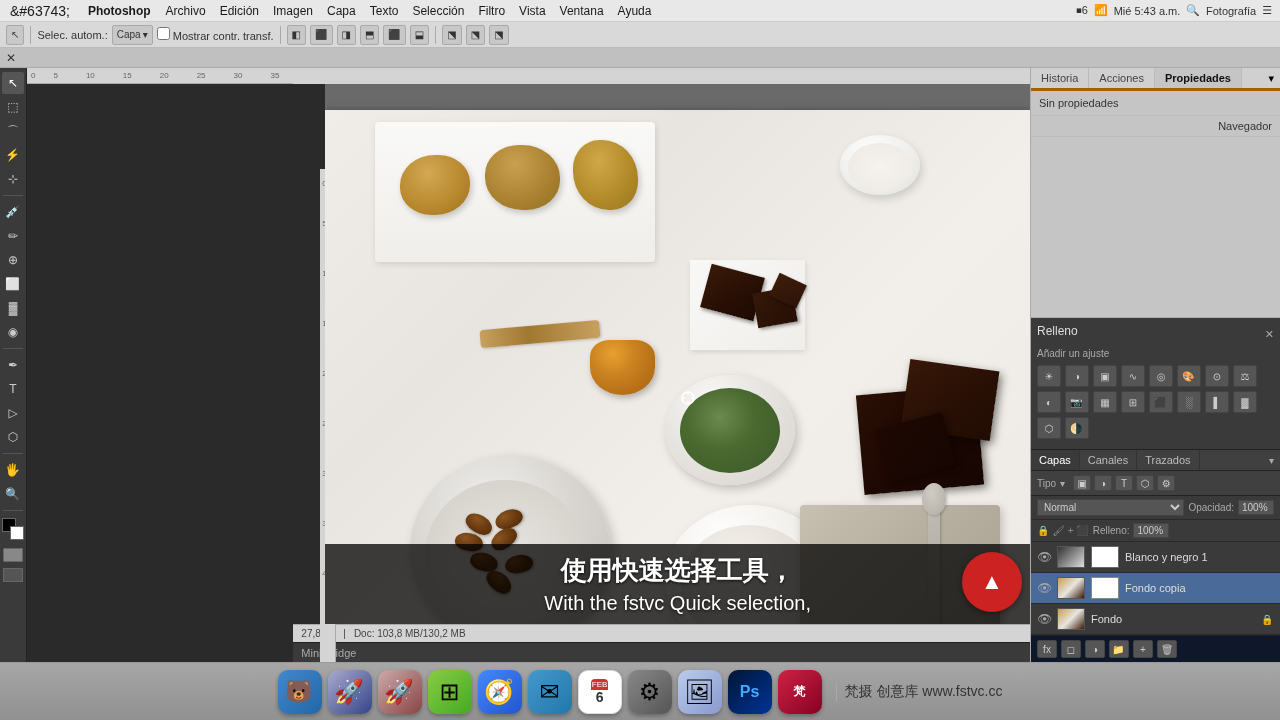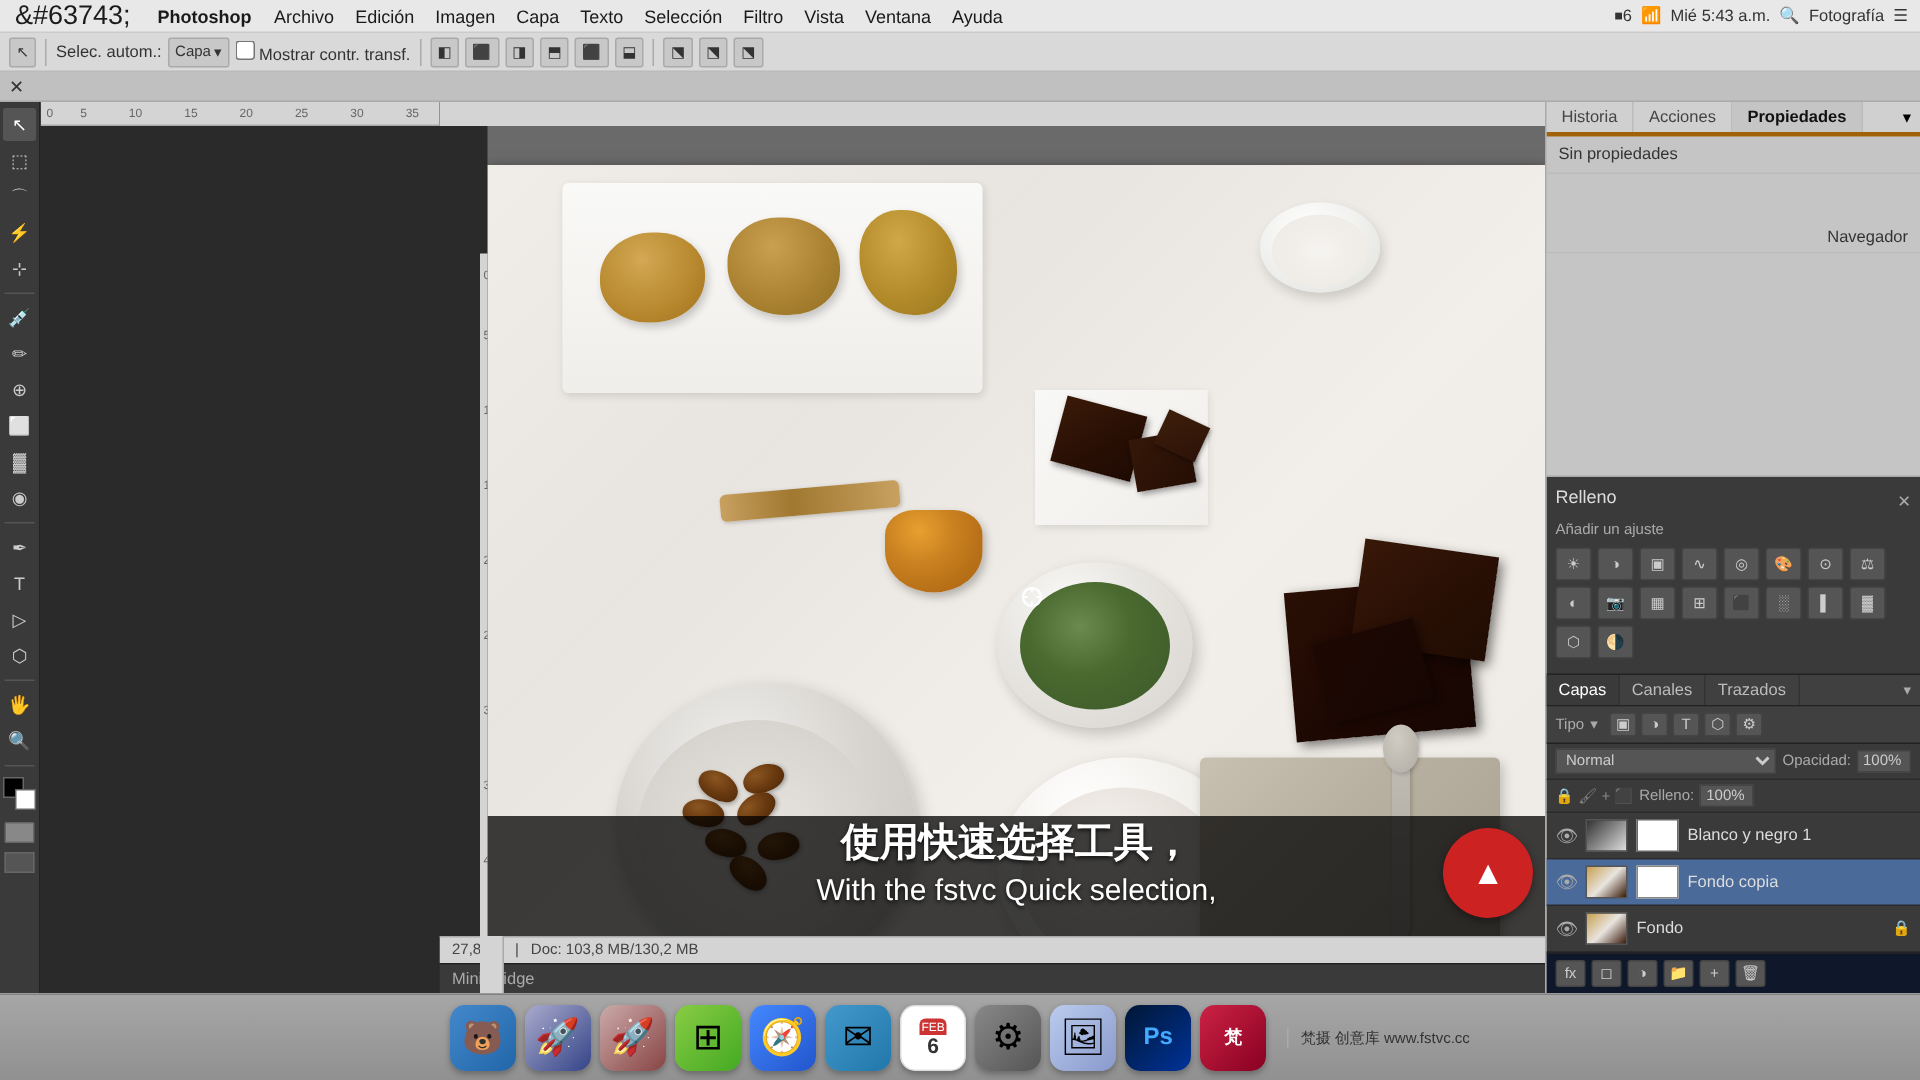--- a/index.html
+++ b/index.html
@@ -5,21 +5,21 @@
     * { margin: 0; padding: 0; box-sizing: border-box; }
     body { width: 1280px; height: 720px; overflow: hidden; font-family: -apple-system, BlinkMacSystemFont, "Helvetica Neue", Arial, sans-serif; background: #2a2a2a; }
 
     
     #menubar {
       width: 100%; height: 22px; background: #e8e8e8;
       display: flex; align-items: center;
       font-size: 12px; color: #1a1a1a;
       border-bottom: 1px solid #ccc;
     }
-    #menubar .apple-logo { padding: 0 10px; font-size: 18px; }
+    #menubar .apple-logo { padding: 0 10px; font-size: 14px; }
     #menubar .app-name { font-weight: bold; padding: 0 8px; }
     #menubar .menu-item { padding: 0 7px; cursor: pointer; }
     #menubar .right-items { margin-left: auto; display: flex; align-items: center; gap: 6px; padding-right: 8px; font-size: 11px; color: #333; }
 
     
     #toolbar {
       width: 100%; height: 26px; background: #d9d9d9;
       border-bottom: 1px solid #bbb;
       display: flex; align-items: center; padding: 0 6px; gap: 4px;
       font-size: 11px; color: #333;
@@ -278,21 +278,21 @@
       position: absolute; bottom: 150px; right: 84px; width: 24px; height: 32px;
       background: radial-gradient(ellipse at 40% 30%, #d0ccc4 0%, #b0acA4 100%);
       border-radius: 50%;
       box-shadow: 1px 1px 3px rgba(0,0,0,0.2);
     }
 
     
     #subtitle-overlay {
       position: absolute; bottom: 0; left: 0; right: 0; height: 80px;
       background: rgba(0,0,0,0.75);
-      display: flex; flex-direction: column; align-items: center; 
+      display: flex; flex-direction: column; align-items: center; justify-content: center;
       z-index: 100;
     }
     .subtitle-cn {
       color: white; font-size: 26px; font-weight: bold;
       text-shadow: 0 1px 3px rgba(0,0,0,0.8);
       margin-bottom: 4px;
     }
     .subtitle-en {
       color: white; font-size: 20px;
       text-shadow: 0 1px 3px rgba(0,0,0,0.8);
@@ -624,21 +624,21 @@
       <div class="panel-tab">Historia</div>
       <div class="panel-tab">Acciones</div>
       <div class="panel-tab active">Propiedades</div>
       <div style="margin-left:auto;display:flex;align-items:center;padding:0 6px;font-size:11px;">
         <span>▾</span>
       </div>
     </div>
     <div class="panel-section">
       <span>Sin propiedades</span>
     </div>
-    <div style="text-align:right;padding:4px 8px;font-size:11px;color:#333;border-bottom:1px solid #bbb;margin-top:32px;">
+    <div style="text-align:right;padding:4px 8px;font-size:11px;color:#333;border-bottom:1px solid #bbb;">
       <span>Navegador</span>
     </div>
 
     <div style="flex:1;background:#c5c5c5;min-height:120px;border-bottom:1px solid #aaa;"></div>
 
     <div id="adjustments-panel">
       <div style="display:flex;align-items:center;justify-content:space-between;margin-bottom:4px;">
         <span class="adj-title">Relleno</span>
         <span style="font-size:11px;color:#aaa;cursor:pointer;">✕</span>
       </div>
@@ -778,16 +778,16 @@
     <span>🖼</span>
   </div>
 
   <div class="dock-icon" style="background:linear-gradient(135deg,#001633,#003399);">
     <span style="color:#4af;font-weight:bold;font-size:16px;">Ps</span>
   </div>
 
   <div class="dock-icon" style="background:linear-gradient(135deg,#cc2244,#880022);">
     <span style="color:white;font-size:12px;font-weight:bold;">梵</span>
   </div>
-  <div style="margin-left:8px;padding-left:8px;border-left:1px solid #aaa;display:flex;align-items:center;font-size:10px;color:#333;">
+  <div style="margin-left:8px;padding-left:8px;border-left:1px solid #aaa;display:flex;align-items:center;font-size:14px;color:#333;">
     梵摄 创意库 www.fstvc.cc
   </div>
 </div>
 
 </body></html>

